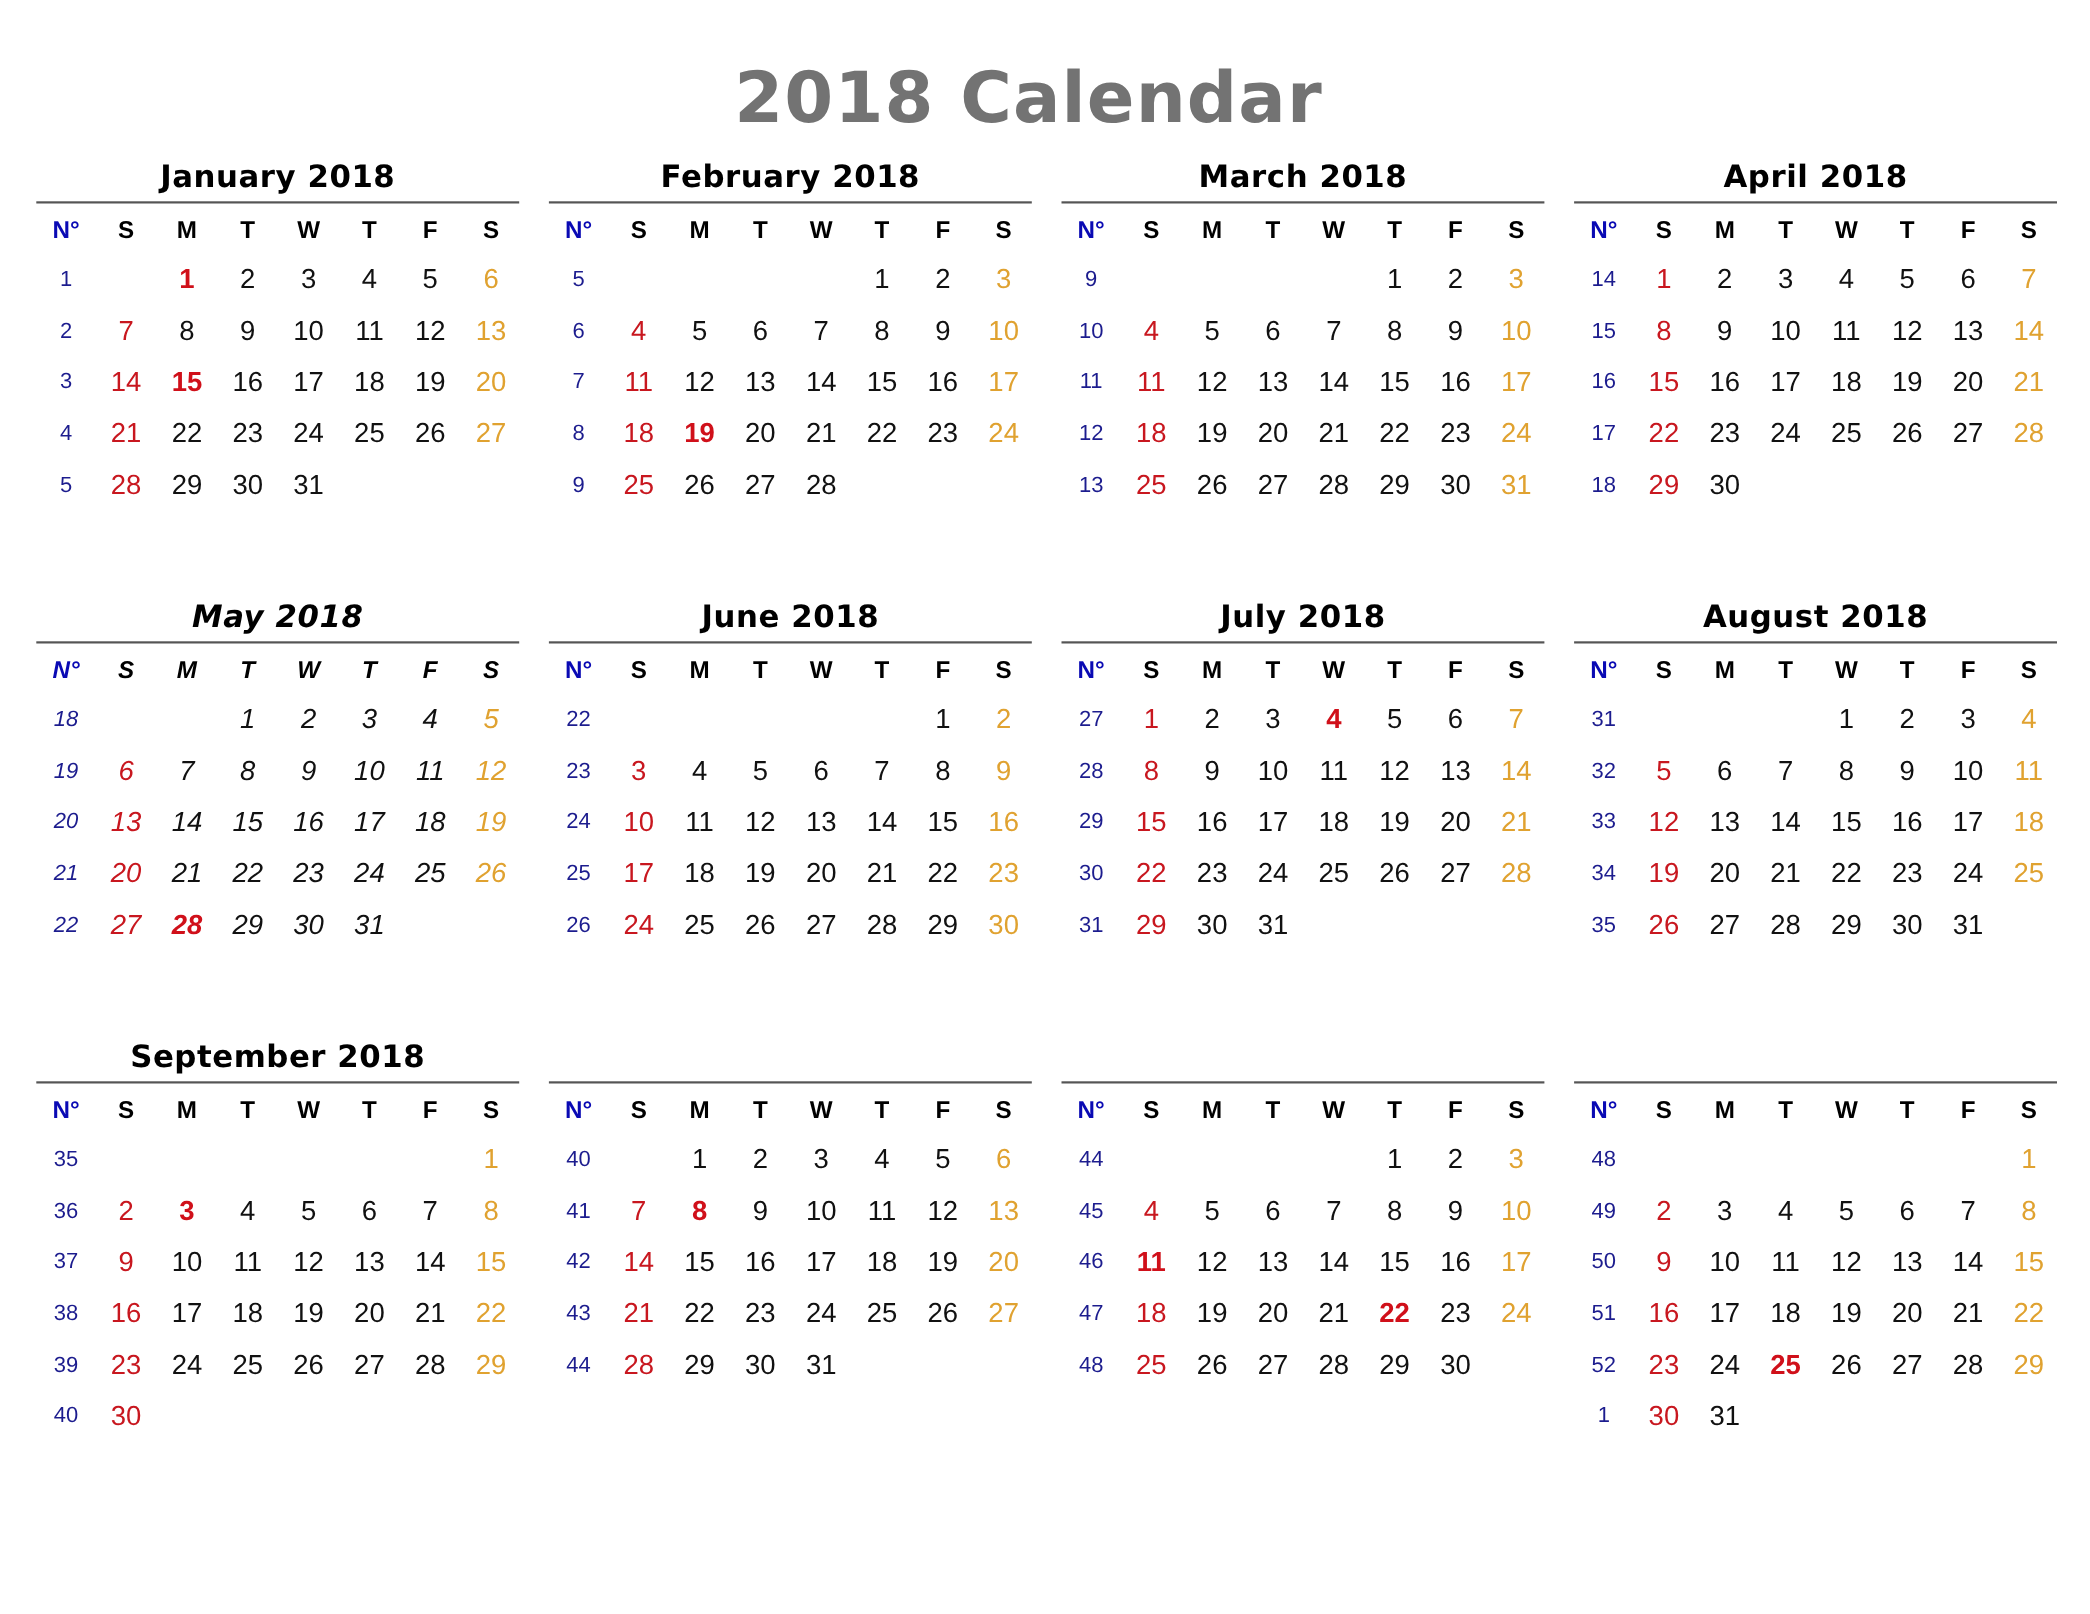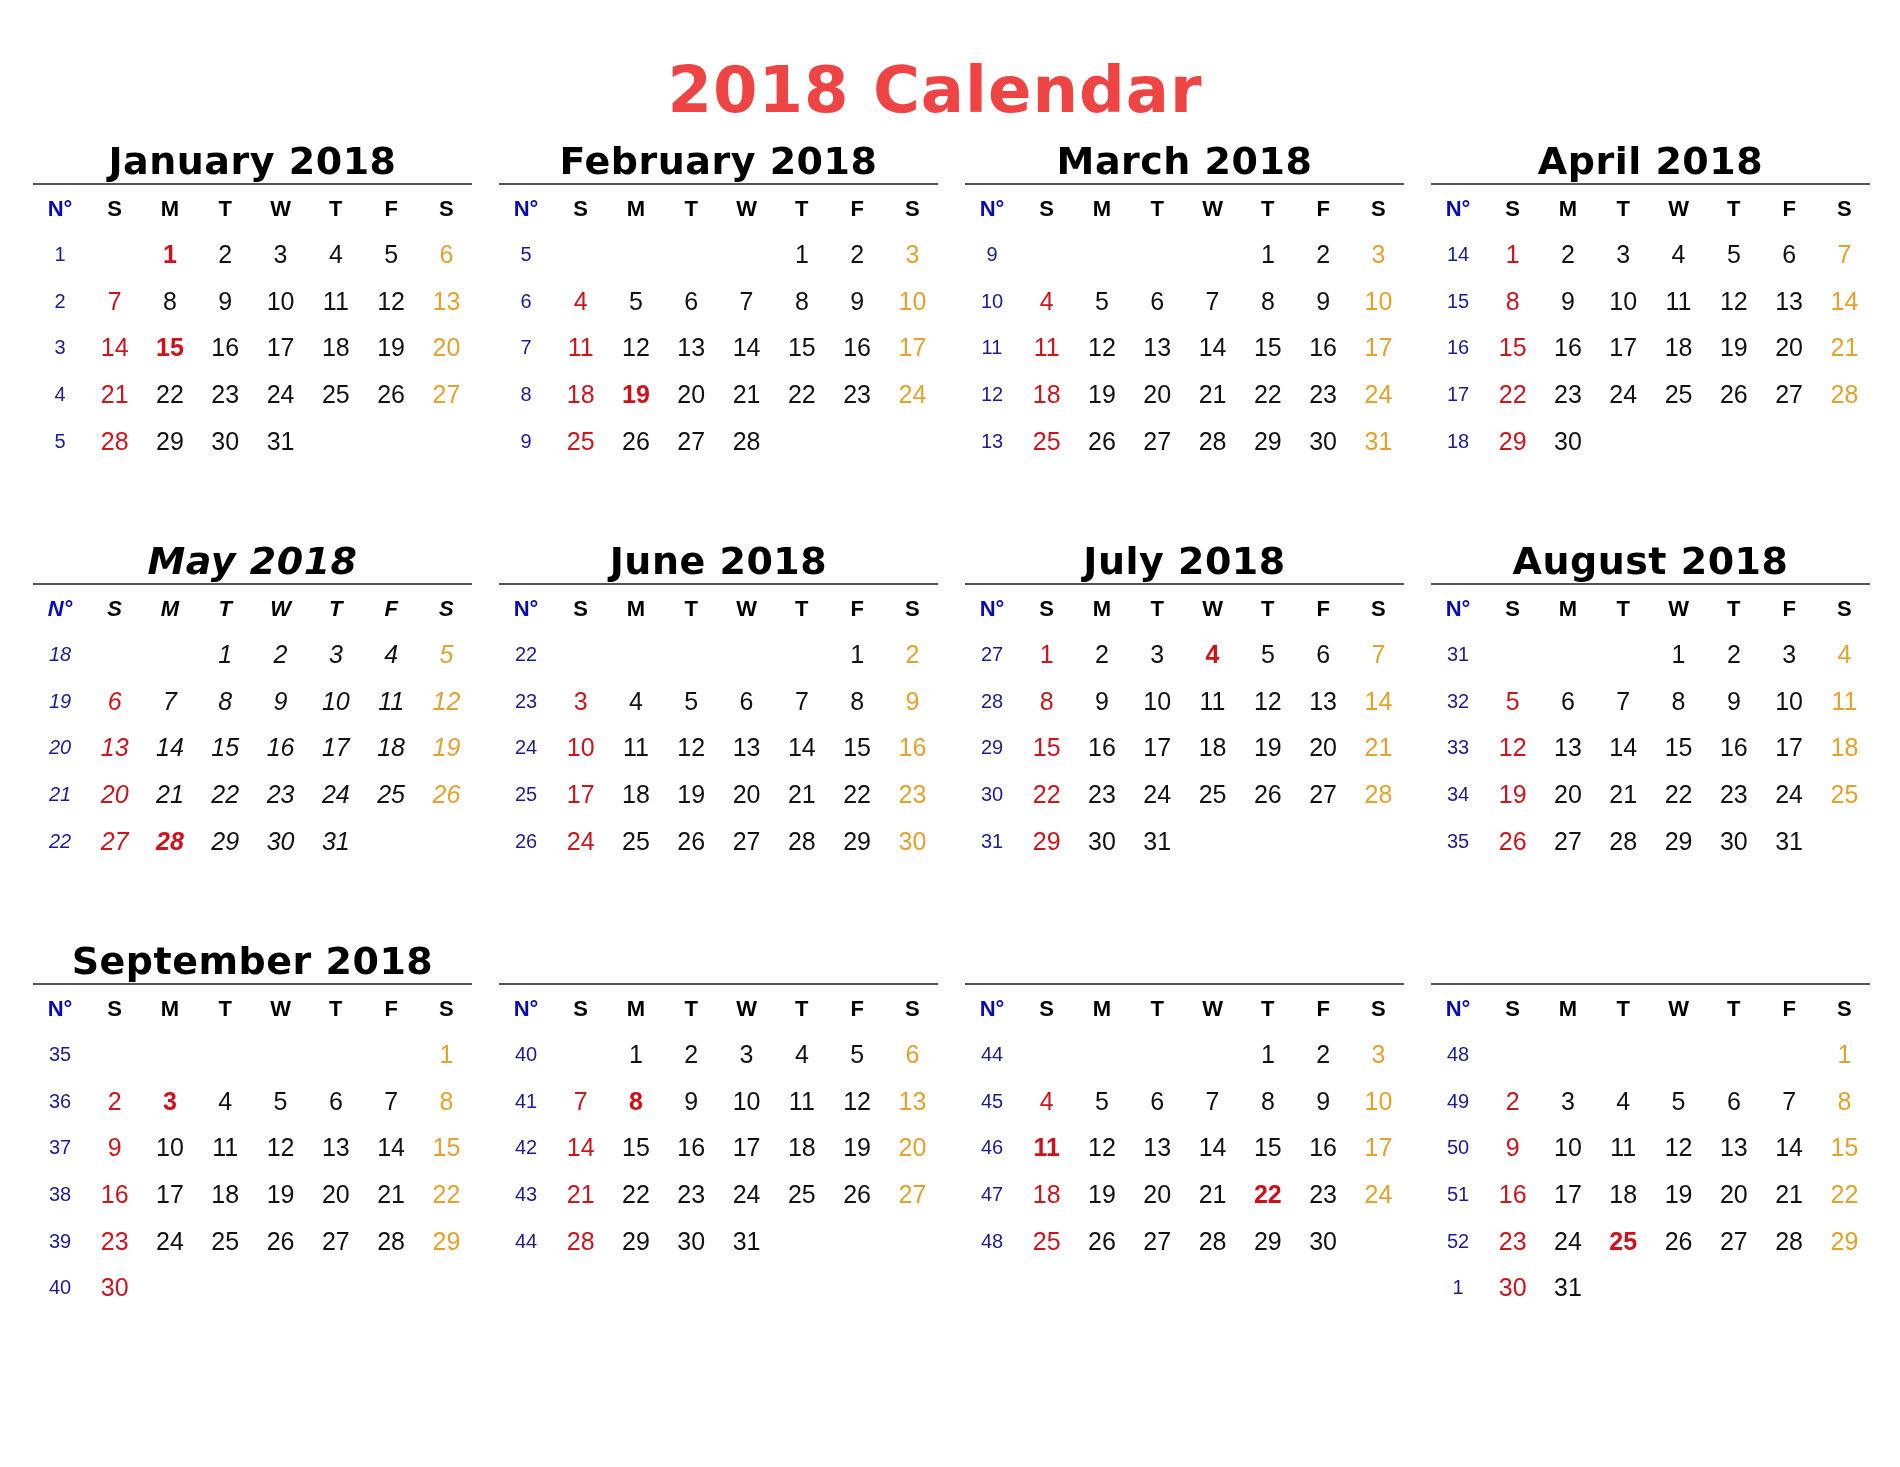--- a/index.html
+++ b/index.html
@@ -1,27 +1,27 @@
 <!DOCTYPE html>
 <html><head>
 <meta charset="utf-8">
 <style>
   html, body { margin: 0; padding: 0; background: #ffffff; }
   body { width: 1900px; height: 1467px; position: relative; overflow: hidden; }
   .page-title {
     position: absolute; left: 0; top: 52px; width: 1870px; text-align: center;
     font-family: "DejaVu Sans", sans-serif; font-weight: bold; font-size: 64px;
-    color: #ef4444; line-height: 76px; letter-spacing: 1px;
+    color: #737373; line-height: 76px; letter-spacing: 1px;
   }
   .month {
     position: absolute; width: 439px; height: 380px;
   }
   .month-title {
     position: absolute; left: 0; top: 0; width: 439px; text-align: center;
-    font-family: "DejaVu Sans", sans-serif; font-weight: bold; font-size: 38px;
+    font-family: "DejaVu Sans", sans-serif; font-weight: bold; font-size: 28px;
     line-height: 40px; color: #000; letter-spacing: 0.5px;
   }
   .month-rule {
     position: absolute; left: 0; top: 42px; width: 439px; height: 0;
     border-top: 2px solid #555;
   }
   .grid {
     position: absolute; left: 0; top: 45px; width: 439px;
     display: grid;
     grid-template-columns: 54px repeat(7, 55.3px);

